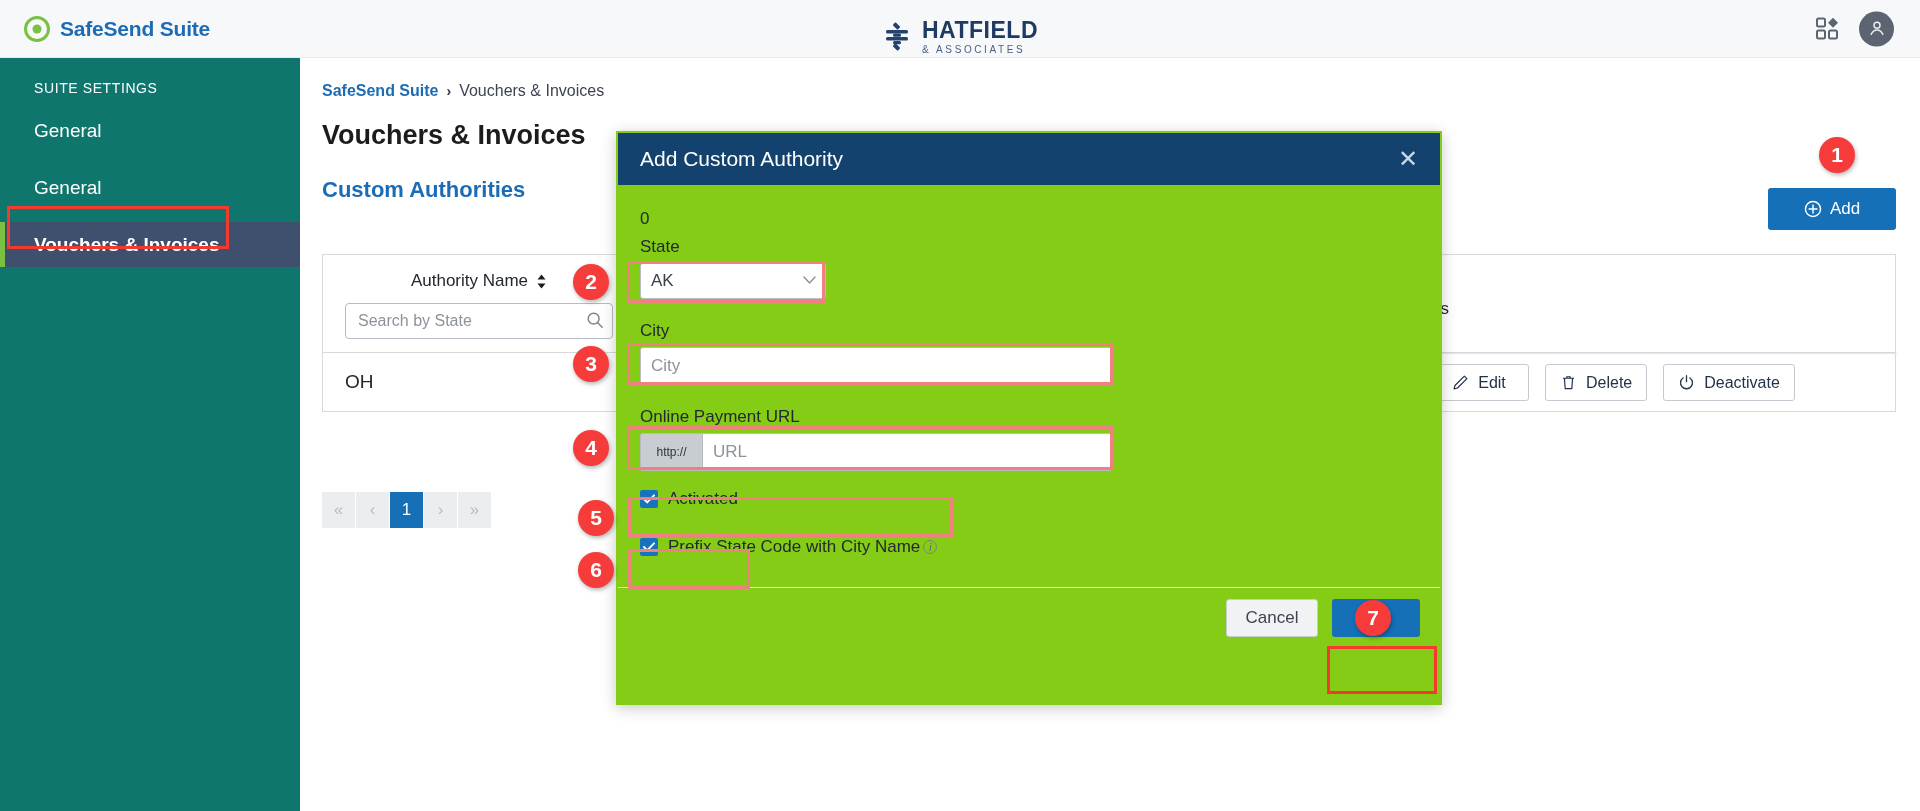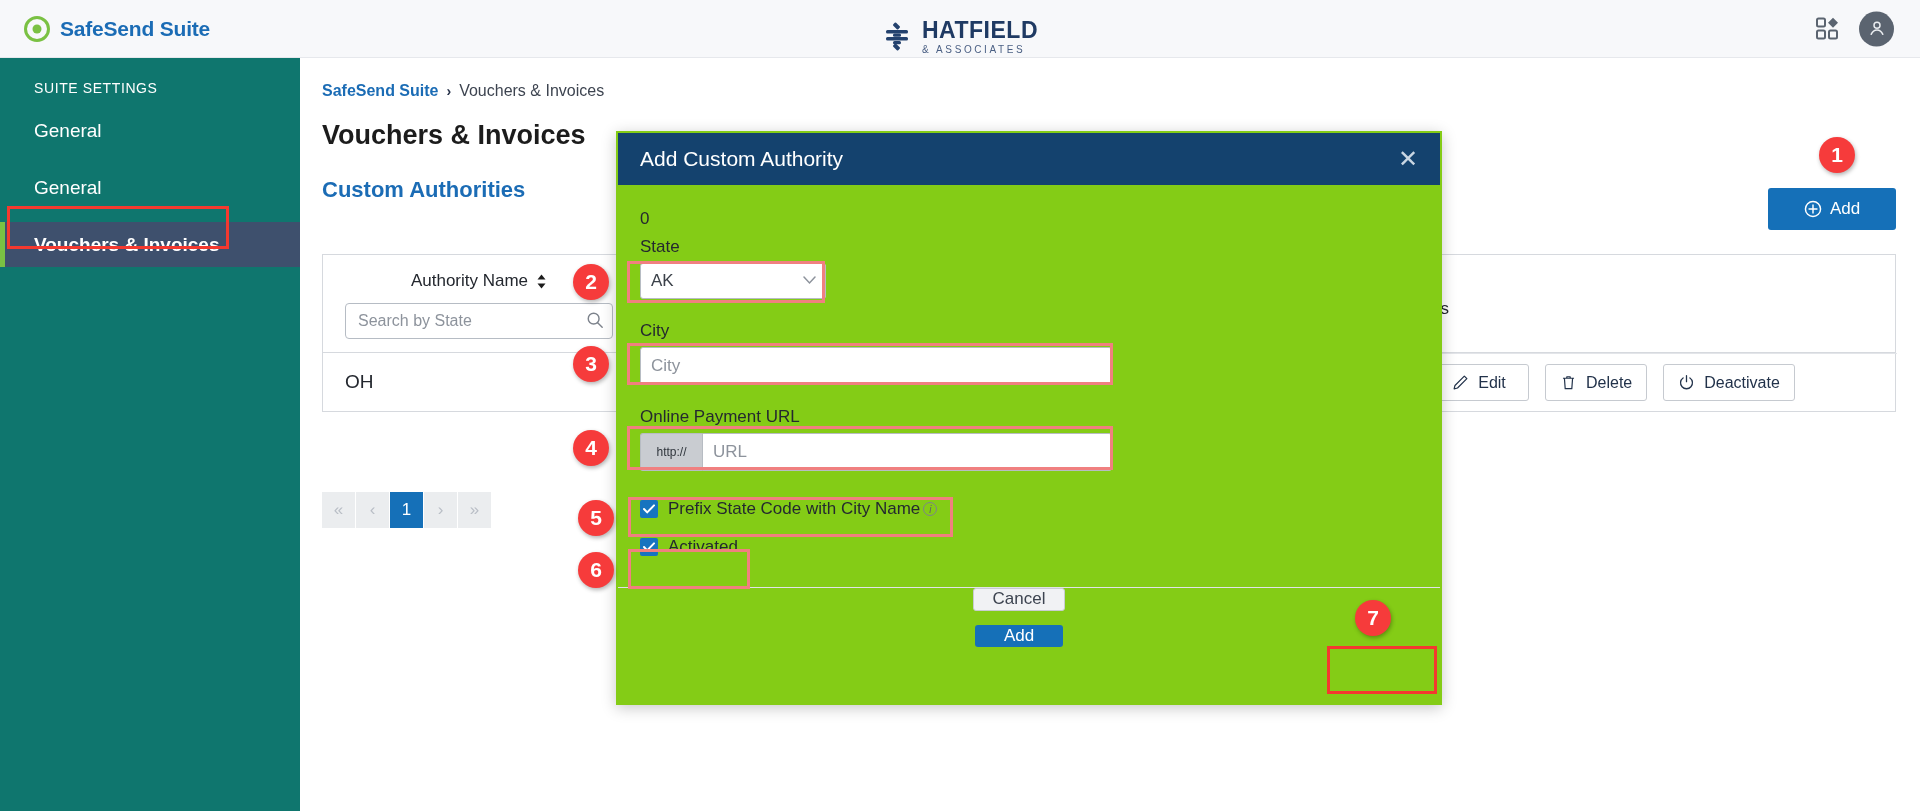--- a/index.html
+++ b/index.html
@@ -183,21 +183,21 @@
   }
   .cb-label { font-size: 17px; color: #24292f; display:flex; align-items:center; gap:3px;}
   .info-i {
     width: 14px; height: 14px; border: 1px solid #7d838c; border-radius: 50%;
     font-size: 10px; color: #5c626b; display: inline-flex;
     align-items: center; justify-content: center; font-style: italic;
   }
   .modal-foot {
     position: absolute; left: 0; bottom: 0; width: 100%; height: 60px;
     border-top: 1px solid #e1e3e7; display: flex; align-items: center;
-    justify-content: flex-end; gap: 14px; padding-right: 20px; flex-direction: column;
+    justify-content: flex-end; gap: 14px; padding-right: 20px;
   }
   .btn-cancel {
     width: 92px; height: 38px; background: #f1f2f4; border: 1px solid #c9ccd1;
     border-radius: 3px; font-size: 17px; color: #3d4450; cursor: pointer;
     font-family: "Liberation Sans", sans-serif;
   }
   .btn-add {
     width: 88px; height: 38px; background: #1570b8; border: none;
     border-radius: 3px; font-size: 17px; color: #fff; cursor: pointer;
     font-family: "Liberation Sans", sans-serif;
@@ -372,41 +372,41 @@
 
       <div class="field-label" style="margin-top:22px;">City</div>
       <input class="text-input" type="text" placeholder="City" style="">
 
       <div class="field-label" style="margin-top:22px;">Online Payment URL</div>
       <div class="url-group">
         <div class="url-prefix">http://</div>
         <input class="url-input" type="text" placeholder="URL" style="">
       </div>
 
+      <div class="cb-row" style="margin-top:18px;">
+        <span class="cb">
+          <svg width="12" height="10" viewBox="0 0 12 10">
+            <path d="M1 5l3.2 3.4L11 1.4" fill="none" stroke="#fff" stroke-width="2" stroke-linecap="round" stroke-linejoin="round"></path>
+          </svg>
+        </span>
+        <span class="cb-label">Activated</span>
+      </div>
+
       <div class="cb-row" style="margin-top:28px;">
         <span class="cb">
           <svg width="12" height="10" viewBox="0 0 12 10">
             <path d="M1 5l3.2 3.4L11 1.4" fill="none" stroke="#fff" stroke-width="2" stroke-linecap="round" stroke-linejoin="round"></path>
           </svg>
         </span>
         <span class="cb-label">
           <span>Prefix State Code with City Name</span>
           <span class="info-i">i</span>
         </span>
       </div>
 
-      <div class="cb-row" style="margin-top:18px;">
-        <span class="cb">
-          <svg width="12" height="10" viewBox="0 0 12 10">
-            <path d="M1 5l3.2 3.4L11 1.4" fill="none" stroke="#fff" stroke-width="2" stroke-linecap="round" stroke-linejoin="round"></path>
-          </svg>
-        </span>
-        <span class="cb-label">Activated</span>
-      </div>
-
       <div class="modal-foot">
         <button class="btn-cancel">Cancel</button>
         <button class="btn-add">Add</button>
       </div>
     </div>
   </div>
 
   <div class="hl" style="left:627px; top:261px; width:198px; height:42px;"></div>
   <div class="hl" style="left:627px; top:343px; width:486px; height:42px;"></div>
   <div class="hl" style="left:627px; top:426px; width:486px; height:44px;"></div>

